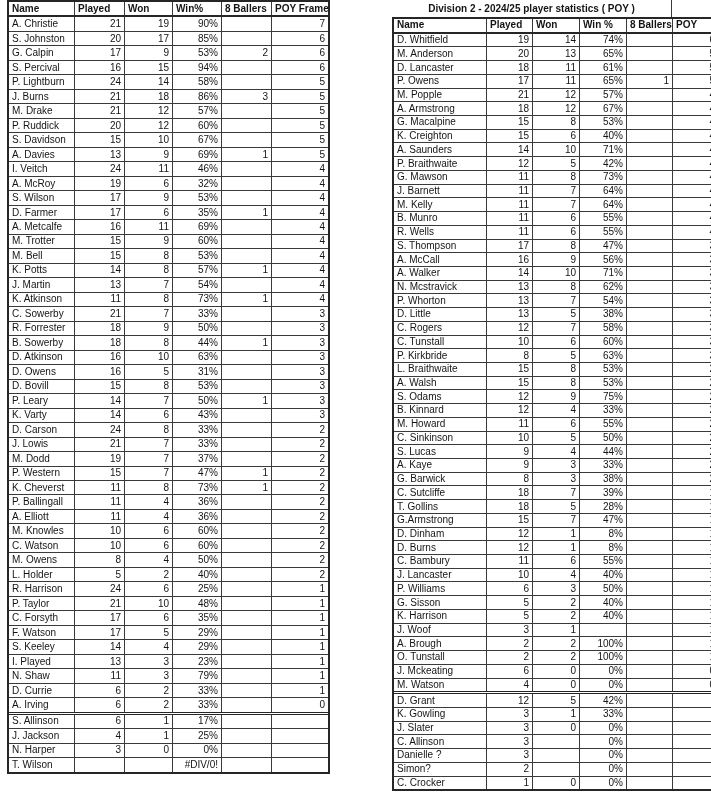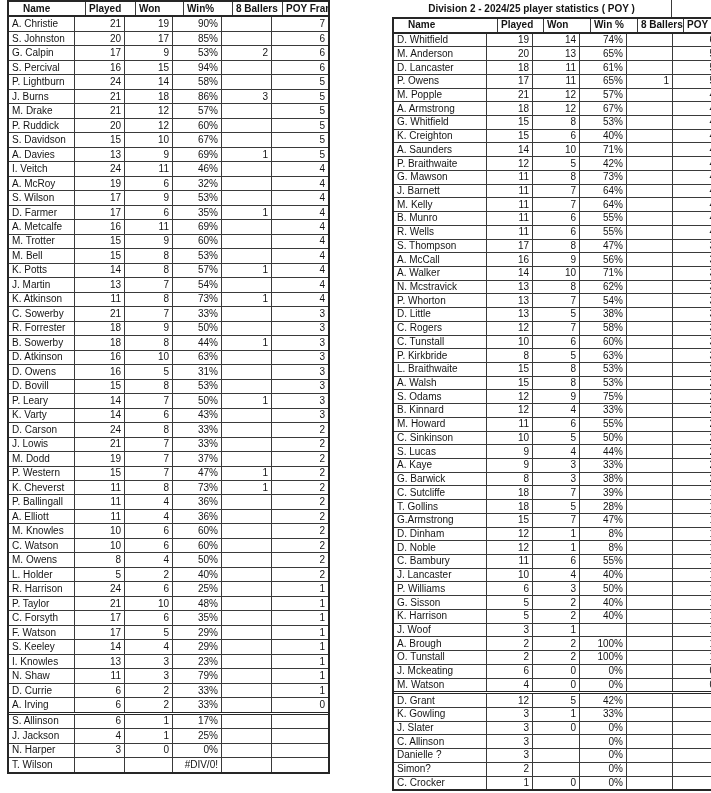--- a/index.html
+++ b/index.html
@@ -13,21 +13,21 @@
   .title-row{height:17px;display:flex;align-items:center;font-weight:bold;font-size:10px;}
   .t0 .title-row{justify-content:center;border-left:1px solid #3a3a3a;}
   .t1 .title-main{width:279px;text-align:center;}
   .t1 .title-side{flex:1;align-self:stretch;border-left:1px solid #3a3a3a;}
   .grid{
     height:774px;display:flex;flex-direction:column;box-sizing:border-box;
     border:2px solid #262626;background:#ffffff;
   }
   .row{flex:1 1 0;min-height:0;display:flex;border-bottom:1px solid #3a3a3a;}
   .row:last-child{border-bottom:none;}
-  .row.hdr{border-bottom:2px solid #262626;font-weight:bold;padding-left:11px;}
+  .row.hdr{border-bottom:2px solid #262626;font-weight:bold;}
   .row.sec-end{border-bottom:3px double #262626;}
   .cell{
     display:flex;align-items:center;box-sizing:border-box;
     border-right:1px solid #3a3a3a;font-size:10px;line-height:1;
     overflow:hidden;white-space:nowrap;
   }
   .cell:last-child{border-right:none;}
   .cell.left{justify-content:flex-start;padding-left:3px;}
   .cell.right{justify-content:flex-end;padding-right:3px;}
   .t0 .c0{width:66px}.t0 .c1{width:50px}.t0 .c2{width:48px}
@@ -396,21 +396,21 @@
         </div>
         <div class="row">
           <div class="cell c0 left">S. Keeley</div>
           <div class="cell c1 right">14</div>
           <div class="cell c2 right">4</div>
           <div class="cell c3 right">29%</div>
           <div class="cell c4 right"></div>
           <div class="cell c5 right">1</div>
         </div>
         <div class="row">
-          <div class="cell c0 left">I. Knowles</div>
+          <div class="cell c0 left">I. Played</div>
           <div class="cell c1 right">13</div>
           <div class="cell c2 right">3</div>
           <div class="cell c3 right">23%</div>
           <div class="cell c4 right"></div>
           <div class="cell c5 right">1</div>
         </div>
         <div class="row">
           <div class="cell c0 left">N. Shaw</div>
           <div class="cell c1 right">11</div>
           <div class="cell c2 right">3</div>
@@ -525,21 +525,21 @@
         </div>
         <div class="row">
           <div class="cell c0 left">A. Armstrong</div>
           <div class="cell c1 right">18</div>
           <div class="cell c2 right">12</div>
           <div class="cell c3 right">67%</div>
           <div class="cell c4 right"></div>
           <div class="cell c5 right">4</div>
         </div>
         <div class="row">
-          <div class="cell c0 left">G. Whitfield</div>
+          <div class="cell c0 left">G. Macalpine</div>
           <div class="cell c1 right">15</div>
           <div class="cell c2 right">8</div>
           <div class="cell c3 right">53%</div>
           <div class="cell c4 right"></div>
           <div class="cell c5 right">4</div>
         </div>
         <div class="row">
           <div class="cell c0 left">K. Creighton</div>
           <div class="cell c1 right">15</div>
           <div class="cell c2 right">6</div>
@@ -773,21 +773,21 @@
         </div>
         <div class="row">
           <div class="cell c0 left">D. Dinham</div>
           <div class="cell c1 right">12</div>
           <div class="cell c2 right">1</div>
           <div class="cell c3 right">8%</div>
           <div class="cell c4 right"></div>
           <div class="cell c5 right">1</div>
         </div>
         <div class="row">
-          <div class="cell c0 left">D. Noble</div>
+          <div class="cell c0 left">D. Burns</div>
           <div class="cell c1 right">12</div>
           <div class="cell c2 right">1</div>
           <div class="cell c3 right">8%</div>
           <div class="cell c4 right"></div>
           <div class="cell c5 right">1</div>
         </div>
         <div class="row">
           <div class="cell c0 left">C. Bambury</div>
           <div class="cell c1 right">11</div>
           <div class="cell c2 right">6</div>

